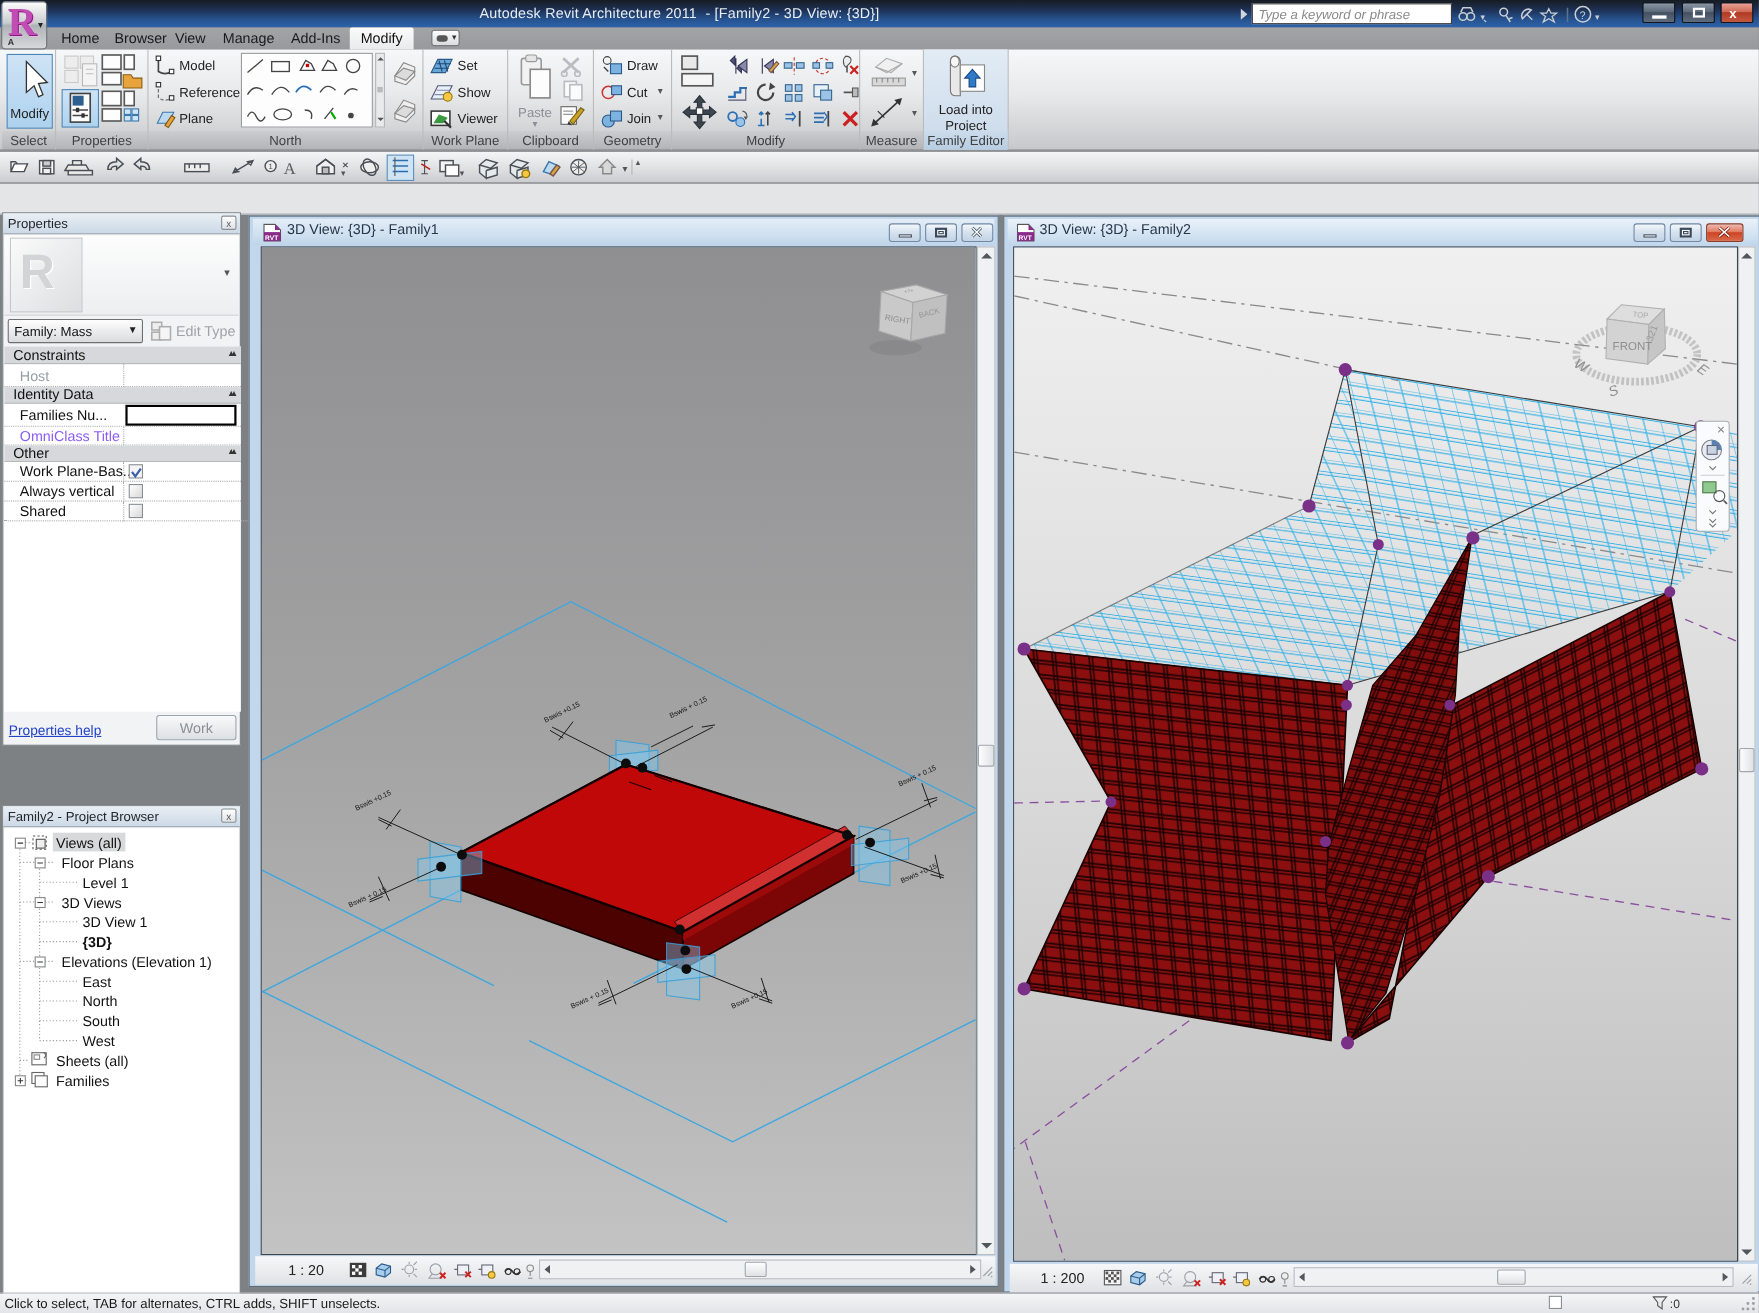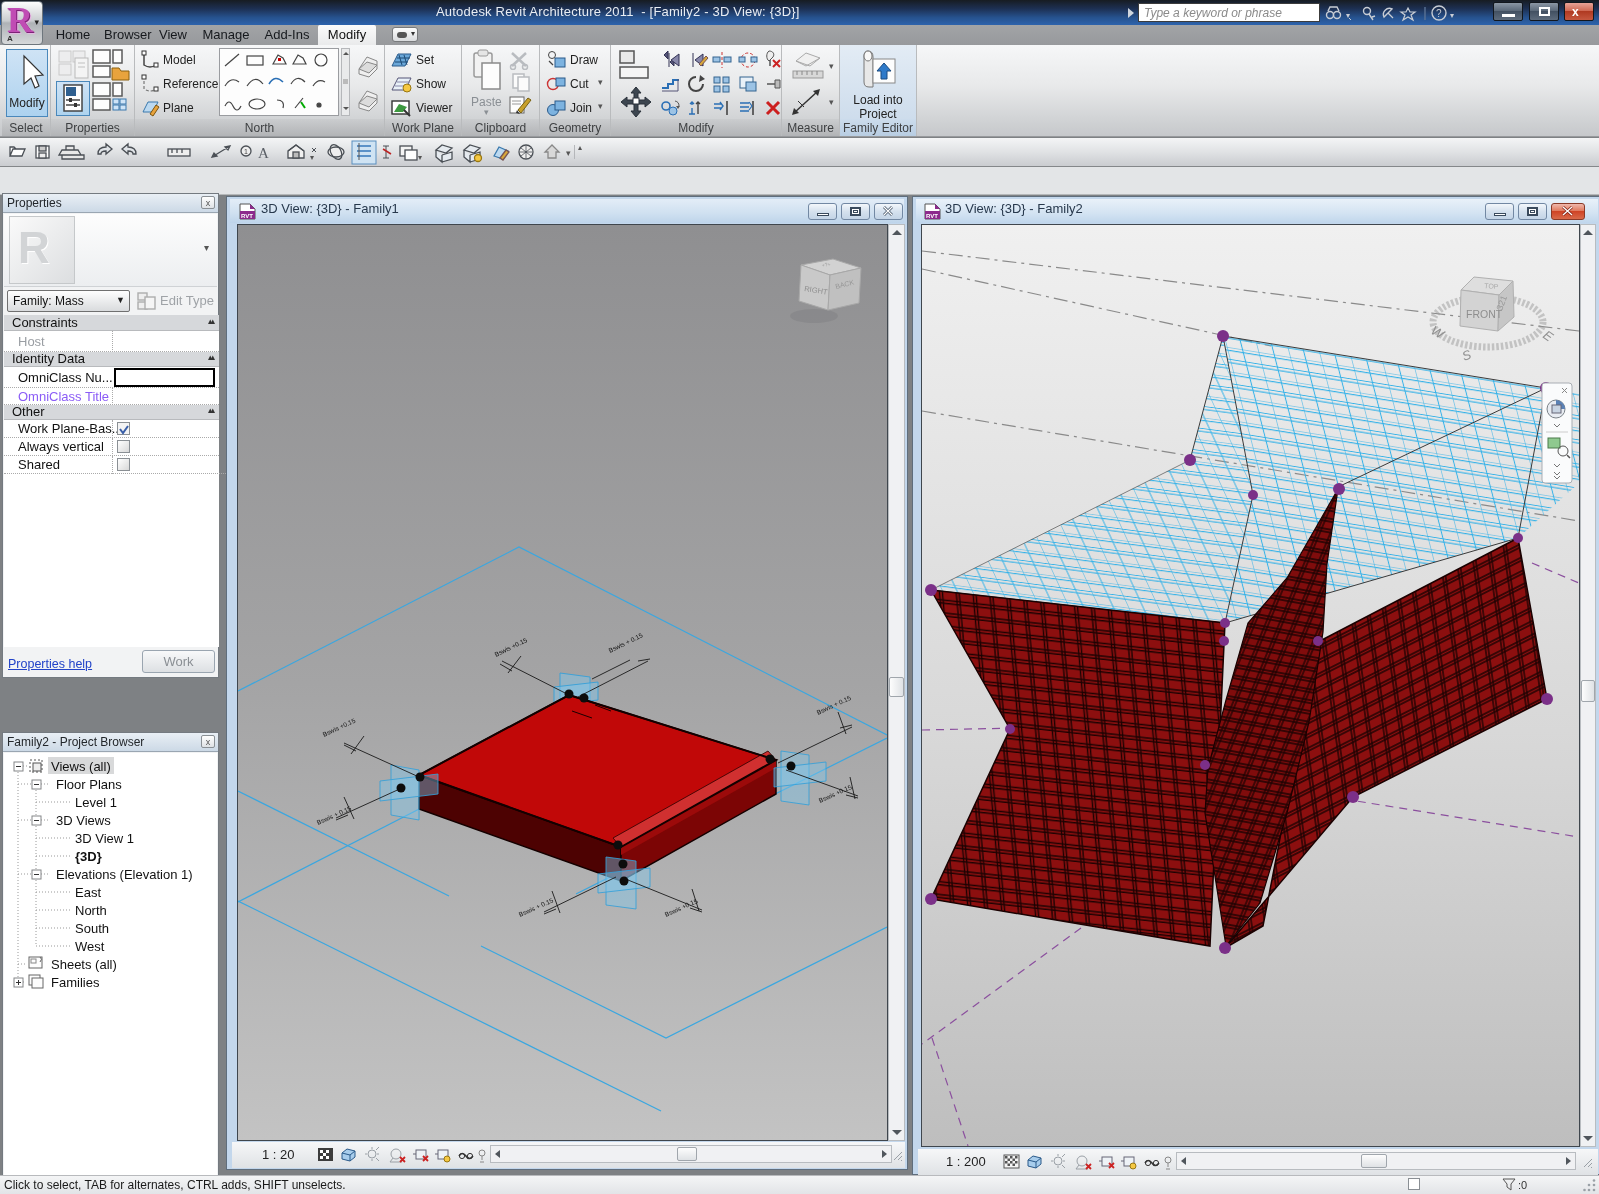--- a/index.html
+++ b/index.html
@@ -506,21 +506,21 @@
         </div>
       <div style="position:absolute;left:0;top:16px;width:215px;height:21px;border-bottom:1px dotted #aaa;">
           <span style="position:absolute;left:14px;top:3px;color:#9a9ea3;">Host</span>
           <div style="position:absolute;left:108px;top:0;width:1px;height:21px;border-left:1px dotted #aaa;"></div>
         </div>
       <div style="position:absolute;left:0;top:37px;width:215px;height:15px;background:#d6d8db;border-bottom:1px solid #b8babd;">
           <span style="position:absolute;left:8px;top:-1px;color:#111;">Identity Data</span>
           <span style="position:absolute;right:6px;top:0px;font-size:9px;color:#333;letter-spacing:-2px;">▴▴</span>
         </div>
       <div style="position:absolute;left:0;top:52px;width:215px;height:21px;border-bottom:1px dotted #aaa;">
-          <span style="position:absolute;left:14px;top:3px;color:#111;">OmniClass Nu...</span>
+          <span style="position:absolute;left:14px;top:3px;color:#111;">Families Nu...</span>
           <div style="position:absolute;left:110px;top:1px;width:101px;height:19px;background:#fff;border:2px solid #000;"></div>
         </div>
       <div style="position:absolute;left:0;top:73px;width:215px;height:17px;border-bottom:1px dotted #aaa;">
           <span style="position:absolute;left:14px;top:1px;color:#8b5cf6;">OmniClass Title</span>
           <div style="position:absolute;left:108px;top:0;width:1px;height:17px;border-left:1px dotted #aaa;"></div>
         </div>
       <div style="position:absolute;left:0;top:90px;width:215px;height:15px;background:#d6d8db;border-bottom:1px solid #b8babd;">
           <span style="position:absolute;left:8px;top:-1px;color:#111;">Other</span>
           <span style="position:absolute;right:6px;top:0px;font-size:9px;color:#333;letter-spacing:-2px;">▴▴</span>
         </div>

